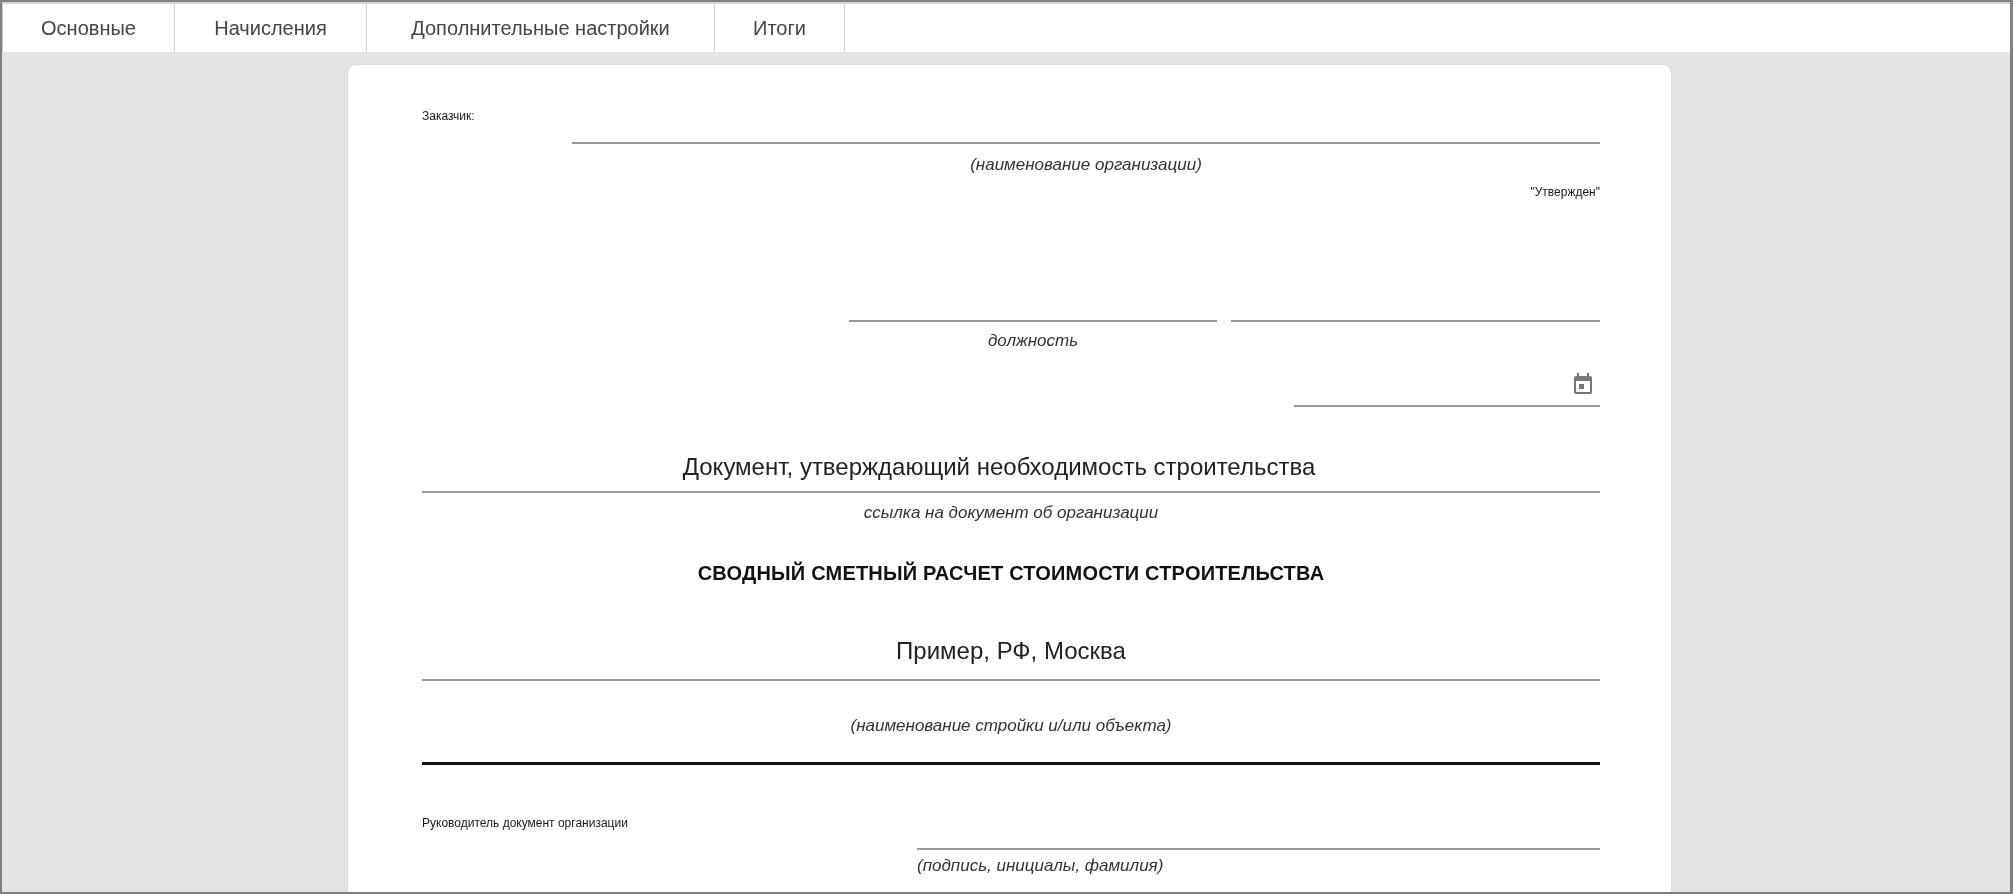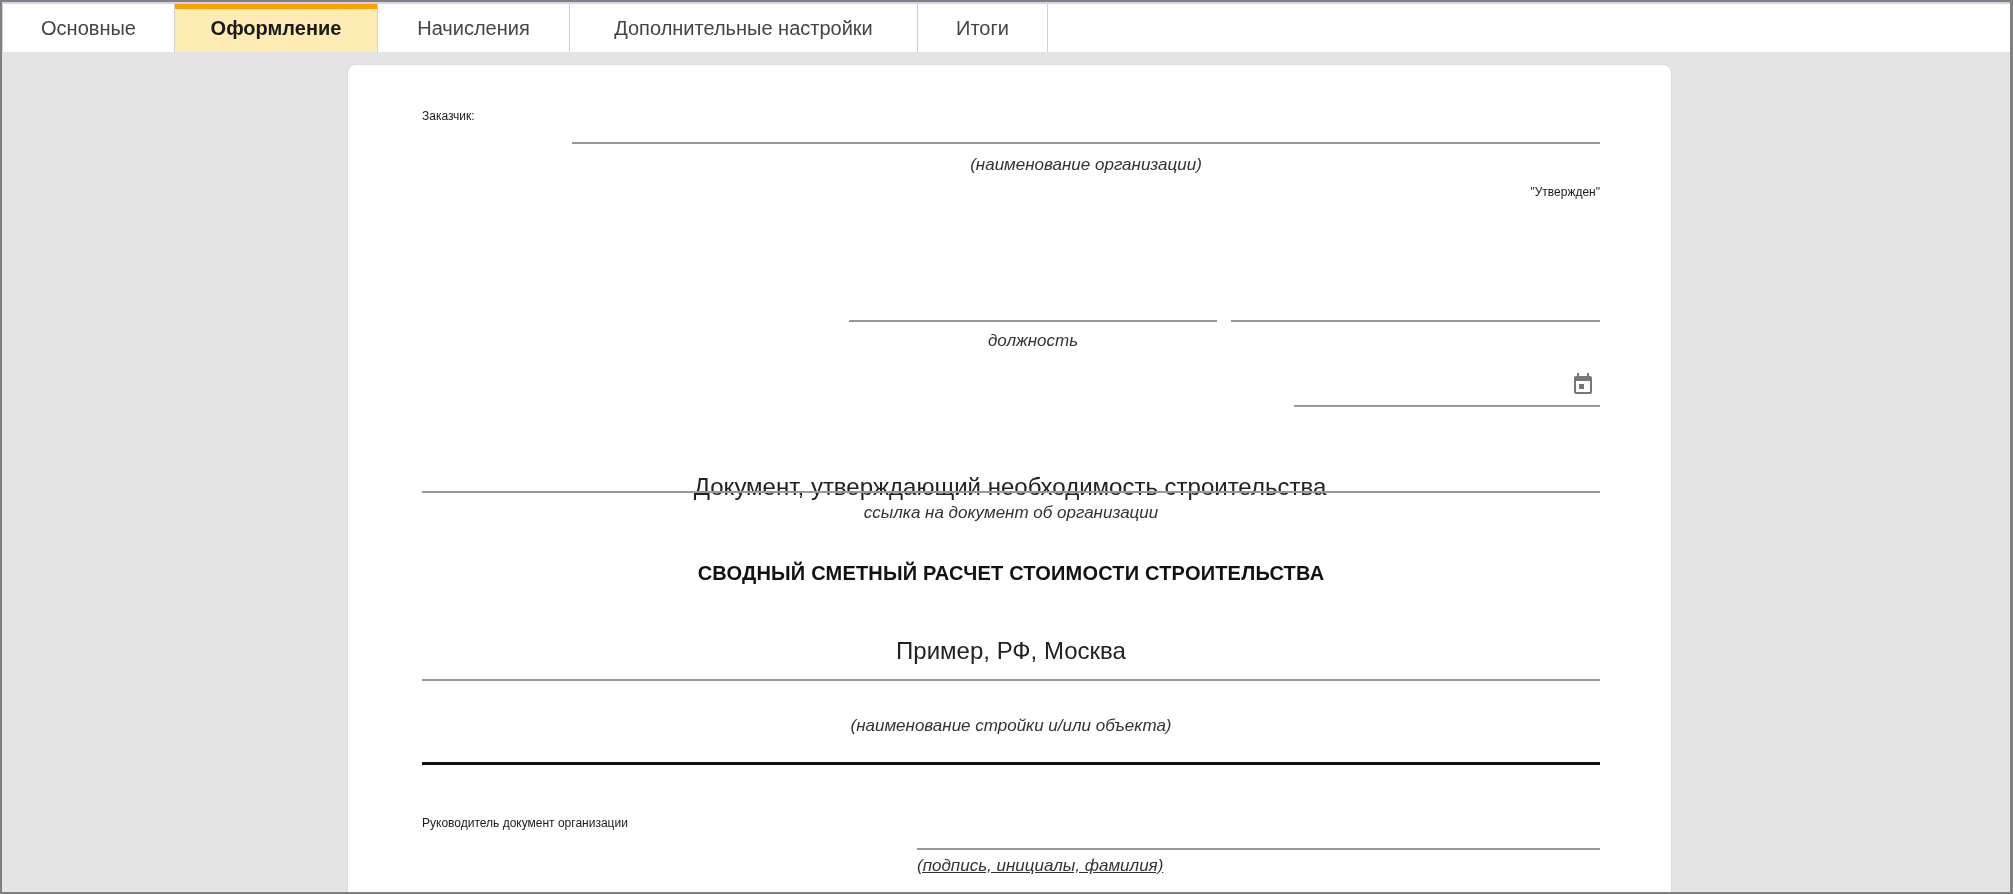--- a/index.html
+++ b/index.html
@@ -43,23 +43,20 @@
   </style>
 </head>
 <body>
 
 <div class="frame">
 
   <div class="tabbar">
     <div class="tab" style="width:173px">
       <span>Основные</span>
     </div>
-    <div class="tab active" style="width:203px">
-      <span>Оформление</span>
-    </div>
     <div class="tab" style="width:192px">
       <span>Начисления</span>
     </div>
     <div class="tab" style="width:348px">
       <span>Дополнительные настройки</span>
     </div>
     <div class="tab" style="width:130px">
       <span>Итоги</span>
     </div>
   </div>
@@ -85,30 +82,30 @@
       <svg width="20" height="22" viewBox="0 0 20 22">
         <rect x="4" y="0" width="2" height="4" fill="#777"></rect>
         <rect x="14" y="0" width="2" height="4" fill="#777"></rect>
         <rect x="1" y="3" width="18" height="18" rx="2" fill="#777"></rect>
         <rect x="3" y="8" width="14" height="11" fill="#fff"></rect>
         <rect x="6" y="11" width="5" height="5" fill="#777"></rect>
       </svg>
     </span>
     <div class="line" style="left:946px; top:340px; width:306px;"></div>
 
-    <div class="abs big" style="left:73px; top:388px; width:1178px;margin-top:20px;">Документ, утверждающий необходимость строительства</div>
+    <div class="abs big" style="left:62px; top:388px; width:1178px;">Документ, утверждающий необходимость строительства</div>
     <div class="line" style="left:74px; top:426px; width:1178px;"></div>
     <div class="abs hint" style="left:74px; top:438px; width:1178px;">ссылка на документ об организации</div>
 
     <div class="abs title" style="left:74px; top:497px; width:1178px;">СВОДНЫЙ СМЕТНЫЙ РАСЧЕТ СТОИМОСТИ СТРОИТЕЛЬСТВА</div>
 
     <input class="field big" style="left: 74px; top: 566px; width: 1178px; height: 40px; font-family: &quot;Liberation Sans&quot;, sans-serif;" value="Пример, РФ, Москва">
     <div class="line" style="left:74px; top:614px; width:1178px;"></div>
     <div class="abs hint" style="left:74px; top:627px; width:1178px;margin-top:24px;">(наименование стройки и/или объекта)</div>
 
     <div class="abs" style="left:74px; top:697px; width:1178px; height:3px; background:#111;"></div>
 
     <div class="abs label" style="left:74px; top:751px;">Руководитель документ организации</div>
     <input class="field" style="left: 569px; top: 744px; width: 683px; height: 40px; font-size: 20px;" value="">
     <div class="line" style="left:569px; top:783px; width:683px;"></div>
-    <div class="abs hint" style="left:569px; top:791px; text-align:left;text-decoration:underline;">(подпись, инициалы, фамилия)</div>
+    <div class="abs hint" style="left:569px; top:791px; text-align:left;">(подпись, инициалы, фамилия)</div>
   </div>
 </div>
 
 </body></html>

